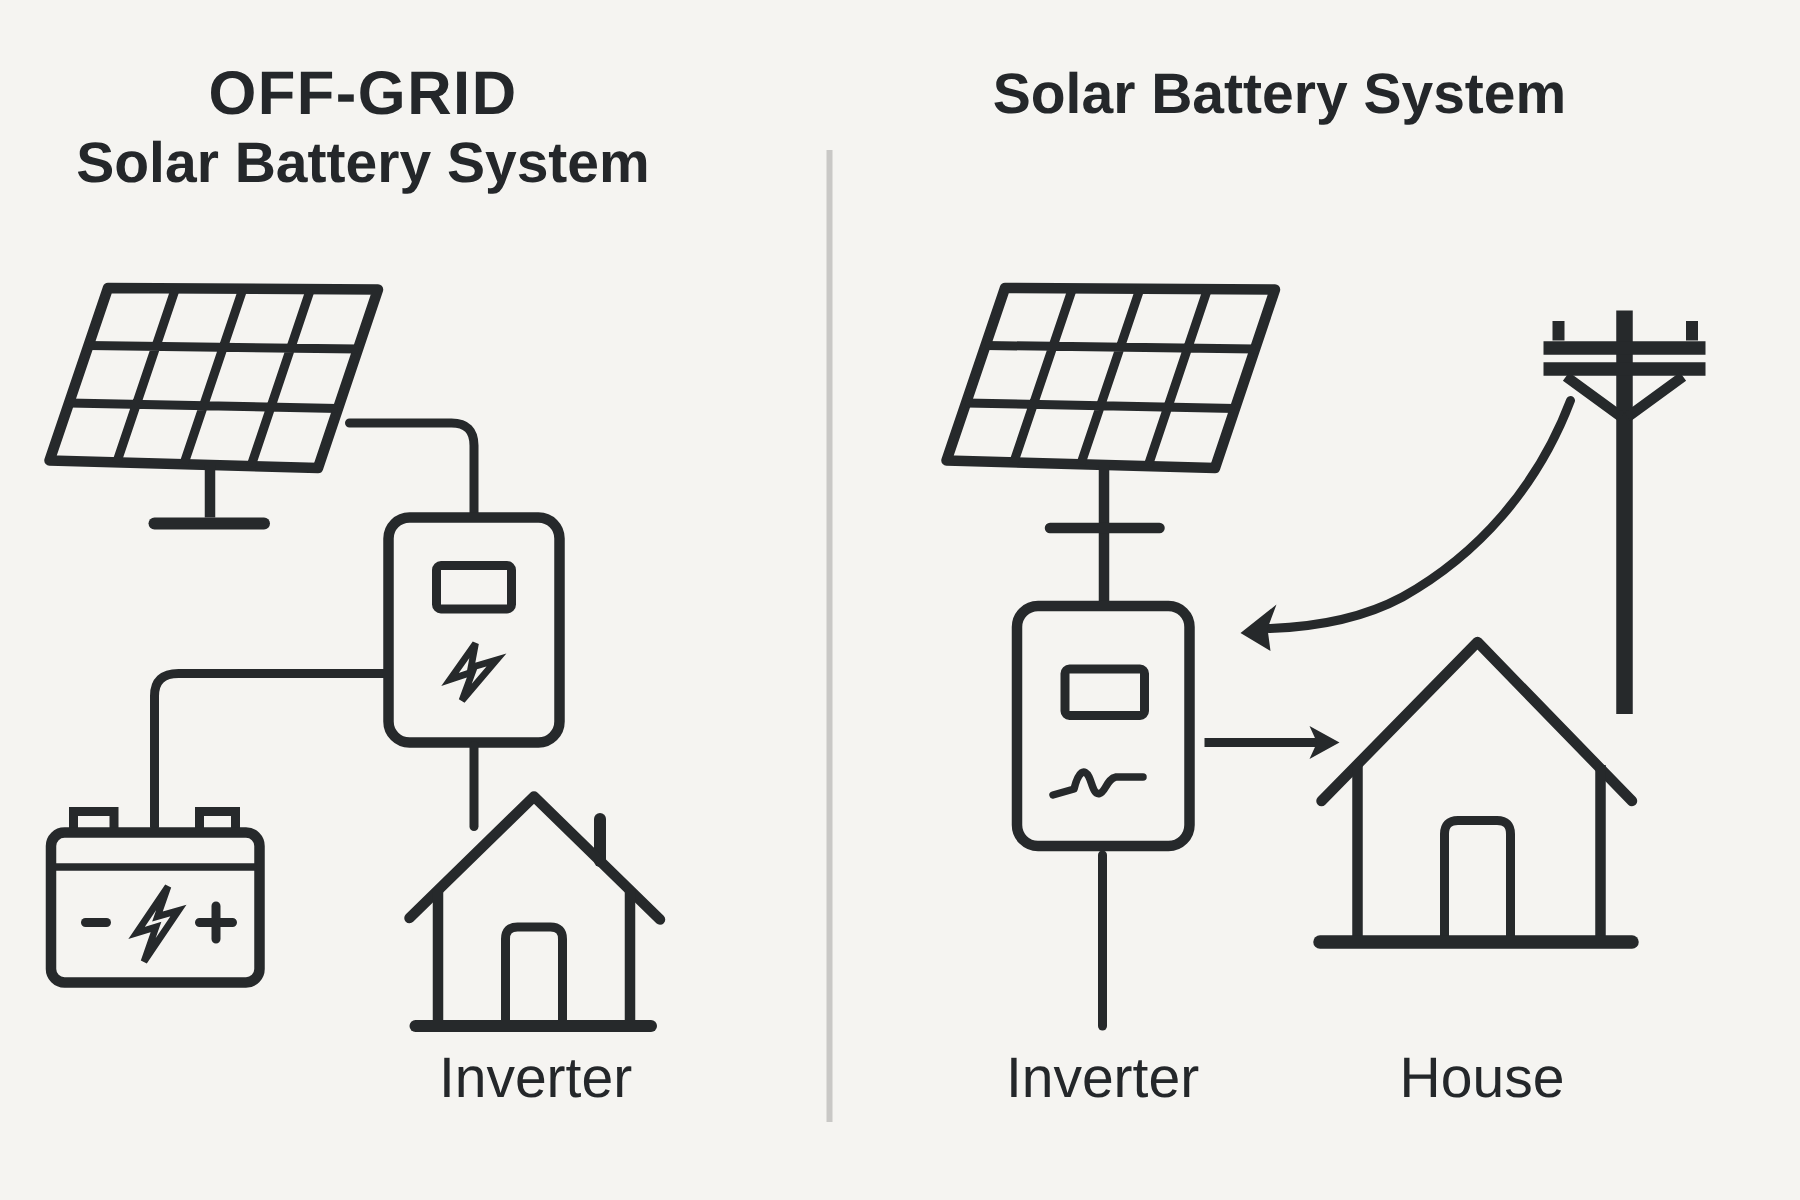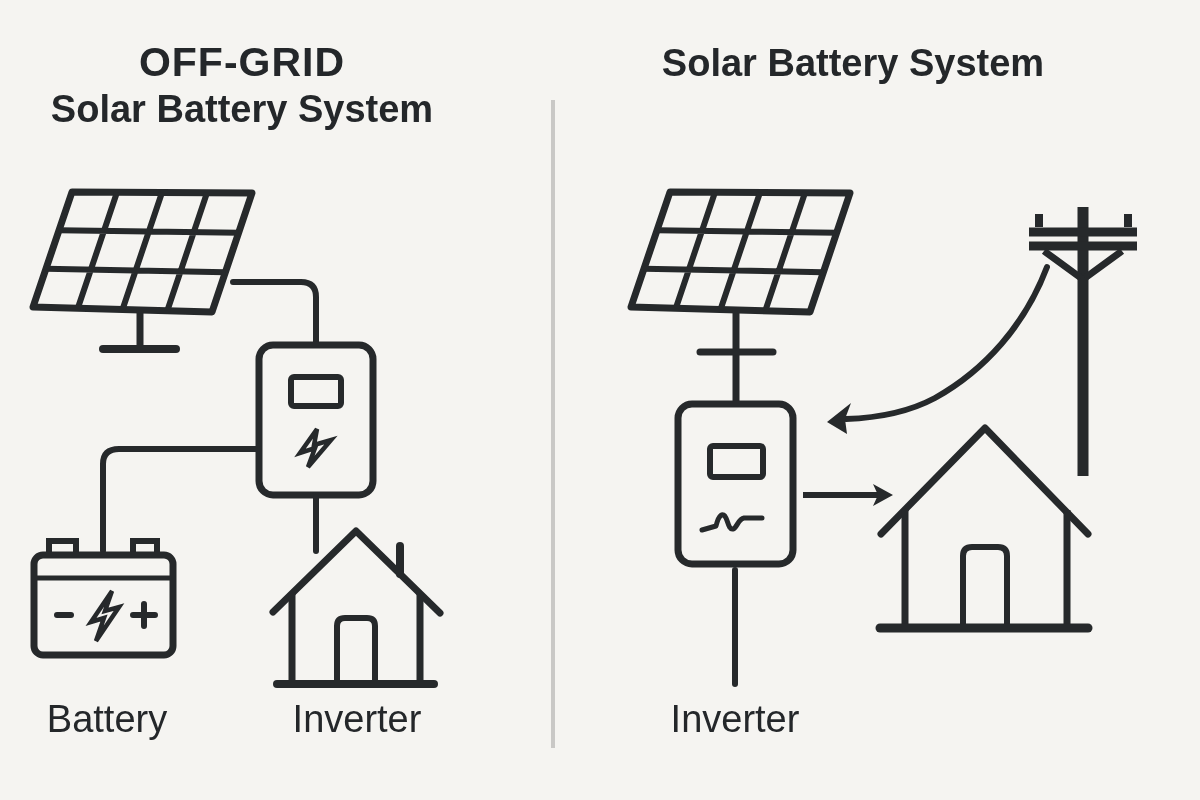--- a/index.html
+++ b/index.html
@@ -145,17 +145,17 @@
 
       <g>
         <path class="ln s7 join cap" d="M881,534 L985,428 L1088,534"></path>
         <path class="ln s7" d="M905,510 V628 M1067,510 V628"></path>
         <path class="ln s6" d="M963,628 V556 Q963,547 972,547 H998 Q1007,547 1007,556 V628"></path>
         <path class="ln s9 cap" d="M880,628 H1088"></path>
       </g>
     </g>
   </svg>
 
-  <div class="label label-battery">Battery</div>
   <div class="label label-inverter-left">Inverter</div>
   <div class="label label-inverter-right">Inverter</div>
+  <div class="label label-house">House</div>
 
 </div>
 
 </body></html>

